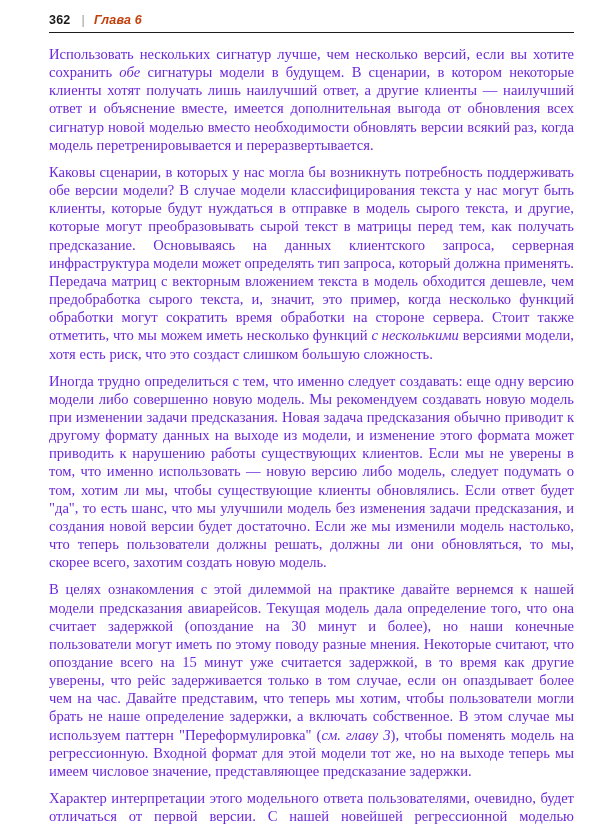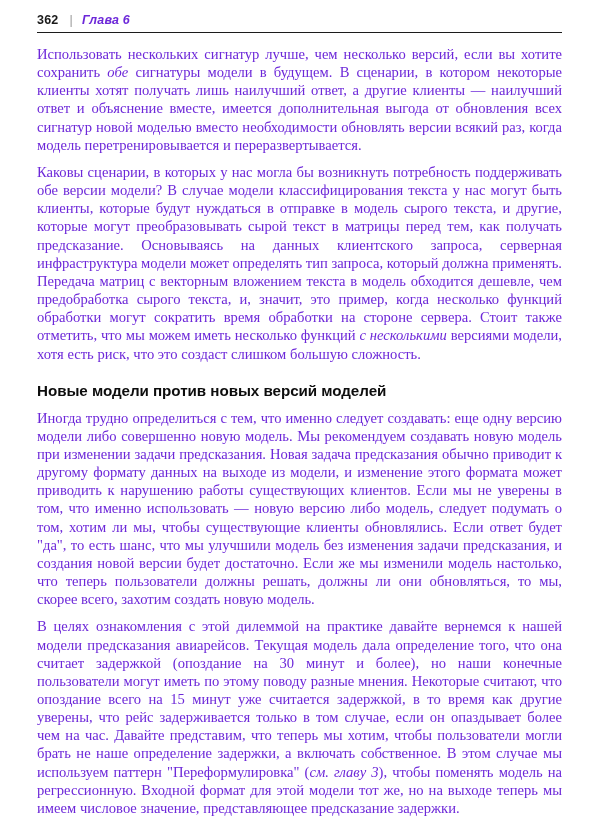--- a/index.html
+++ b/index.html
@@ -14,20 +14,21 @@
     color: #000000;
     overflow: hidden;
   }
   .page {
     position: relative;
     width: 544px;
     height: 828px;
     box-sizing: border-box;
     padding: 0;
     background: #ffffff;
+    margin-left: 12px;
   }
 
   
   .header {
     position: absolute;
     left: 37px;
     top: 13px;
     width: 525px;
   }
   .header-line {
@@ -45,21 +46,21 @@
     font-size: 12.5px;
   }
   .header-sep {
     color: #9a9a9a;
     font-weight: 400;
     margin: 0 9px 0 11px;
   }
   .chapter-label {
     font-style: italic;
     font-weight: 700;
-    color: #6d28d9;
+    color: #c2410c;
     font-size: 12.5px;
   }
   .header-rule {
     position: absolute;
     left: 37px;
     top: 32px;
     width: 525px;
     height: 1.4px;
     background: #1c1c1c;
   }
@@ -110,21 +111,20 @@
     </div>
   </div>
   <div class="header-rule"></div>
 
   <div class="content">
 
     <p class="para"><span>Использовать нескольких сигнатур лучше, чем несколько версий, если вы хотите сохранить </span><span class="it">обе</span><span> сигнатуры модели в будущем. В сценарии, в котором некоторые клиенты хотят получать лишь наилучший ответ, а другие клиенты — наилучший ответ и объяснение вместе, имеется дополнительная выгода от обновления всех сигнатур новой моделью вместо необходимости обновлять версии всякий раз, когда модель перетренировывается и переразвертывается.</span></p>
 
     <p class="para"><span>Каковы сценарии, в которых у нас могла бы возникнуть потребность поддерживать обе версии модели? В случае модели классифицирования текста у нас могут быть клиенты, которые будут нуждаться в отправке в модель сырого текста, и другие, которые могут преобразовывать сырой текст в матрицы перед тем, как получать предсказание. Основываясь на данных клиентского запроса, серверная инфраструктура модели может определять тип запроса, который должна применять. Передача матриц с векторным вложением текста в модель обходится дешевле, чем предобработка сырого текста, и, значит, это пример, когда несколько функций обработки могут сократить время обработки на стороне сервера. Стоит также отметить, что мы можем иметь несколько функций </span><span class="it">с несколькими</span><span> версиями модели, хотя есть риск, что это создаст слишком большую сложность.</span></p>
 
-    <h2 class="section-heading">Новые модели против новых версий моделей</h2>
 
     <p class="para">Иногда трудно определиться с тем, что именно следует создавать: еще одну версию модели либо совершенно новую модель. Мы рекомендуем создавать новую модель при изменении задачи предсказания. Новая задача предсказания обычно приводит к другому формату данных на выходе из модели, и изменение этого формата может приводить к нарушению работы существующих клиентов. Если мы не уверены в том, что именно использовать — новую версию либо модель, следует подумать о том, хотим ли мы, чтобы существующие клиенты обновлялись. Если ответ будет "да", то есть шанс, что мы улучшили модель без изменения задачи предсказания, и создания новой версии будет достаточно. Если же мы изменили модель настолько, что теперь пользователи должны решать, должны ли они обновляться, то мы, скорее всего, захотим создать новую модель.</p>
 
     <p class="para"><span>В целях ознакомления с этой дилеммой на практике давайте вернемся к нашей модели предсказания авиарейсов. Текущая модель дала определение того, что она считает задержкой (опоздание на 30 минут и более), но наши конечные пользователи могут иметь по этому поводу разные мнения. Некоторые считают, что опоздание всего на 15 минут уже считается задержкой, в то время как другие уверены, что рейс задерживается только в том случае, если он опаздывает более чем на час. Давайте представим, что теперь мы хотим, чтобы пользователи могли брать не наше определение задержки, а включать собственное. В этом случае мы используем паттерн "Переформулировка" (</span><span class="it">см. главу 3</span><span>), чтобы поменять модель на регрессионную. Входной формат для этой модели тот же, но на выходе теперь мы имеем числовое значение, представляющее предсказание задержки.</span></p>
 
     <p class="para">Характер интерпретации этого модельного ответа пользователями, очевидно, будет отличаться от первой версии. С нашей новейшей регрессионной моделью разработчики приложений, возможно, пожелают показывать предсказанную задержку, когда</p>
 
   </div>
 
 </div>

